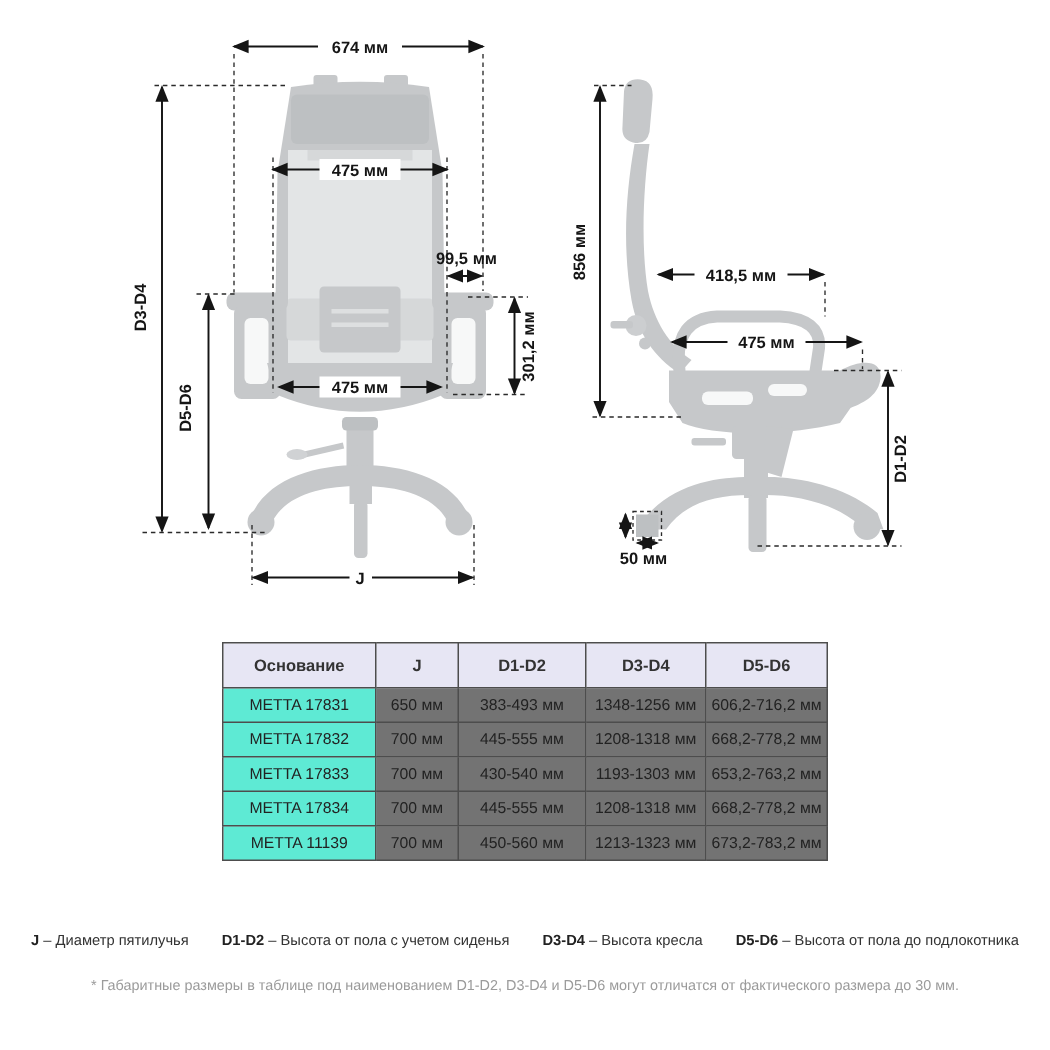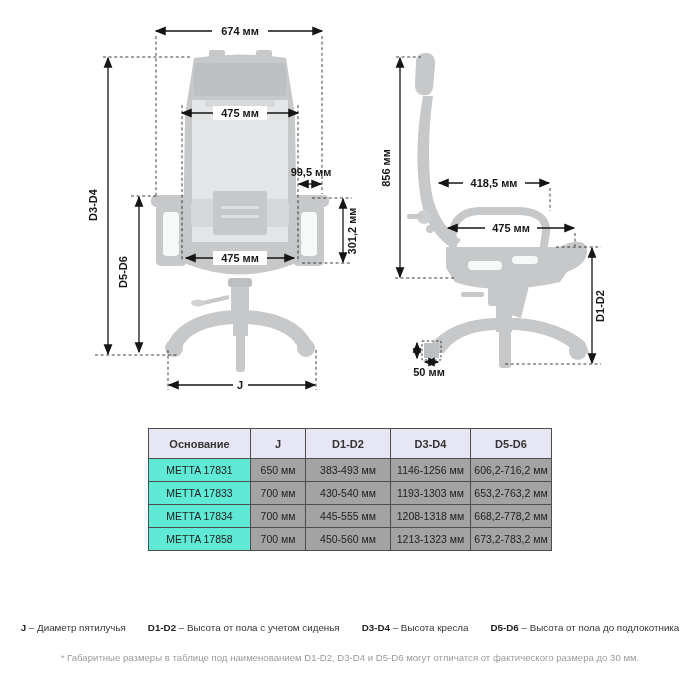--- a/index.html
+++ b/index.html
@@ -10,21 +10,21 @@
   .diagram-svg { position:absolute; left:0; top:0; }
 
   
   .table-wrap { position:absolute; left:148px; top:428px; }
   table.spec { border-collapse:collapse; table-layout:fixed; }
   table.spec th, table.spec td {
     border:1.4px solid #4d4d4d; text-align:center; vertical-align:middle;
     font-size:10.5px; padding:0; white-space:nowrap; color:#222;
   }
   table.spec th { height:29px; background:#e7e6f4; font-weight:bold; font-size:11px; color:#333; }
-  table.spec td { height:22px; background:#a3a3a3; }
+  table.spec td { height:22px; background:#737373; }
   table.spec td.model { background:#5eead4; }
   .col-model { width:102px; } .col-j { width:55px; } .col-d12 { width:85px; }
   .col-d34 { width:80px; } .col-d56 { width:81px; }
 
   
   .legend {
     position:absolute; left:0; top:622px; width:700px;
     display:flex; justify-content:center; gap:22px; font-size:9.8px; color:#333;
   }
   .legend .term { font-weight:bold; color:#222; }
@@ -204,39 +204,46 @@
           <th>D1-D2</th>
           <th>D3-D4</th>
           <th>D5-D6</th>
         </tr>
       </thead>
       <tbody>
         <tr>
           <td class="model">METTA 17831</td>
           <td>650 мм</td>
           <td>383-493 мм</td>
-          <td>1146-1256 мм</td>
+          <td>1348-1256 мм</td>
           <td>606,2-716,2 мм</td>
+        </tr>
+        <tr>
+          <td class="model">METTA 17832</td>
+          <td>700 мм</td>
+          <td>445-555 мм</td>
+          <td>1208-1318 мм</td>
+          <td>668,2-778,2 мм</td>
         </tr>
         <tr>
           <td class="model">METTA 17833</td>
           <td>700 мм</td>
           <td>430-540 мм</td>
           <td>1193-1303 мм</td>
           <td>653,2-763,2 мм</td>
         </tr>
         <tr>
           <td class="model">METTA 17834</td>
           <td>700 мм</td>
           <td>445-555 мм</td>
           <td>1208-1318 мм</td>
           <td>668,2-778,2 мм</td>
         </tr>
         <tr>
-          <td class="model">METTA 17858</td>
+          <td class="model">METTA 11139</td>
           <td>700 мм</td>
           <td>450-560 мм</td>
           <td>1213-1323 мм</td>
           <td>673,2-783,2 мм</td>
         </tr>
       </tbody>
     </table>
   </div>
 
   <div class="legend">

